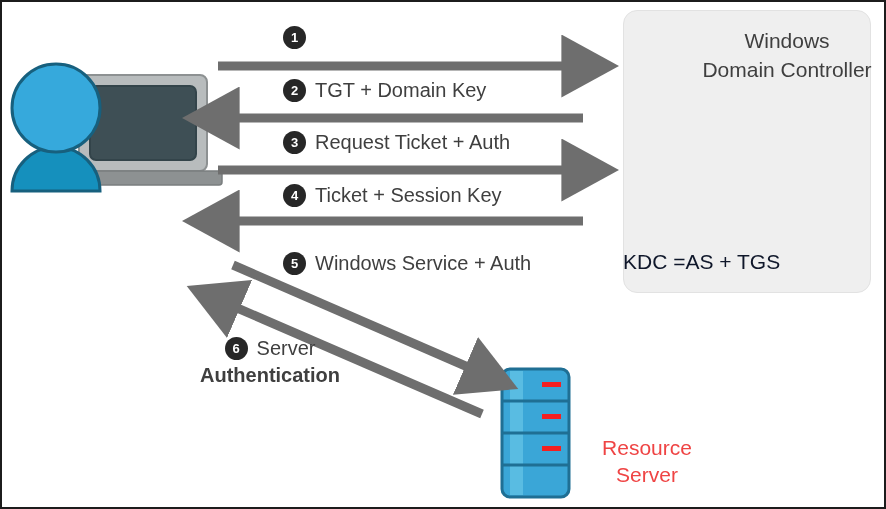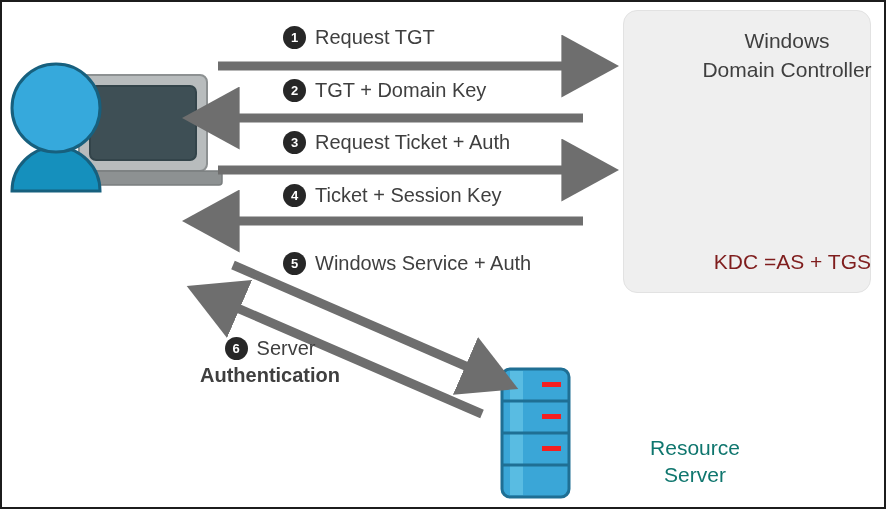--- a/index.html
+++ b/index.html
@@ -51,36 +51,35 @@
     font-size: 21px;
     line-height: 29px;
     padding-left: 40px;
   }
   #dc-title .ln { display: block; }
   #kdc-caption {
     position: absolute;
     left: 621px;
     top: 248px;
     width: 248px;
-    text-align: right;
-    color: #7f1d1d;
+    text-align: left;
+    color: #0f172a;
     font-size: 21px;
   }
 
   
   #resource-caption {
     position: absolute;
     left: 565px;
     top: 432px;
     width: 160px;
     text-align: center;
-    color: #0f766e;
+    color: #ef4444;
     font-size: 21px;
     line-height: 27px;
-    margin-left: 48px;
   }
   #resource-caption .ln { display: block; }
 
   
   .msg-label {
     position: absolute;
     display: flex;
     align-items: center;
     white-space: nowrap;
     color: #3f3f3f;
@@ -208,21 +207,20 @@
   </div>
   <div id="kdc-caption">KDC =AS + TGS</div>
 
   <div id="resource-caption">
     <span class="ln">Resource</span>
     <span class="ln">Server</span>
   </div>
 
   <div class="msg-label" id="msg-1">
     <span class="badge">1</span>
-    <span>Request TGT</span>
   </div>
   <div class="msg-label" id="msg-2">
     <span class="badge">2</span>
     <span>TGT + Domain Key</span>
   </div>
   <div class="msg-label" id="msg-3">
     <span class="badge">3</span>
     <span>Request Ticket + Auth</span>
   </div>
   <div class="msg-label" id="msg-4">

